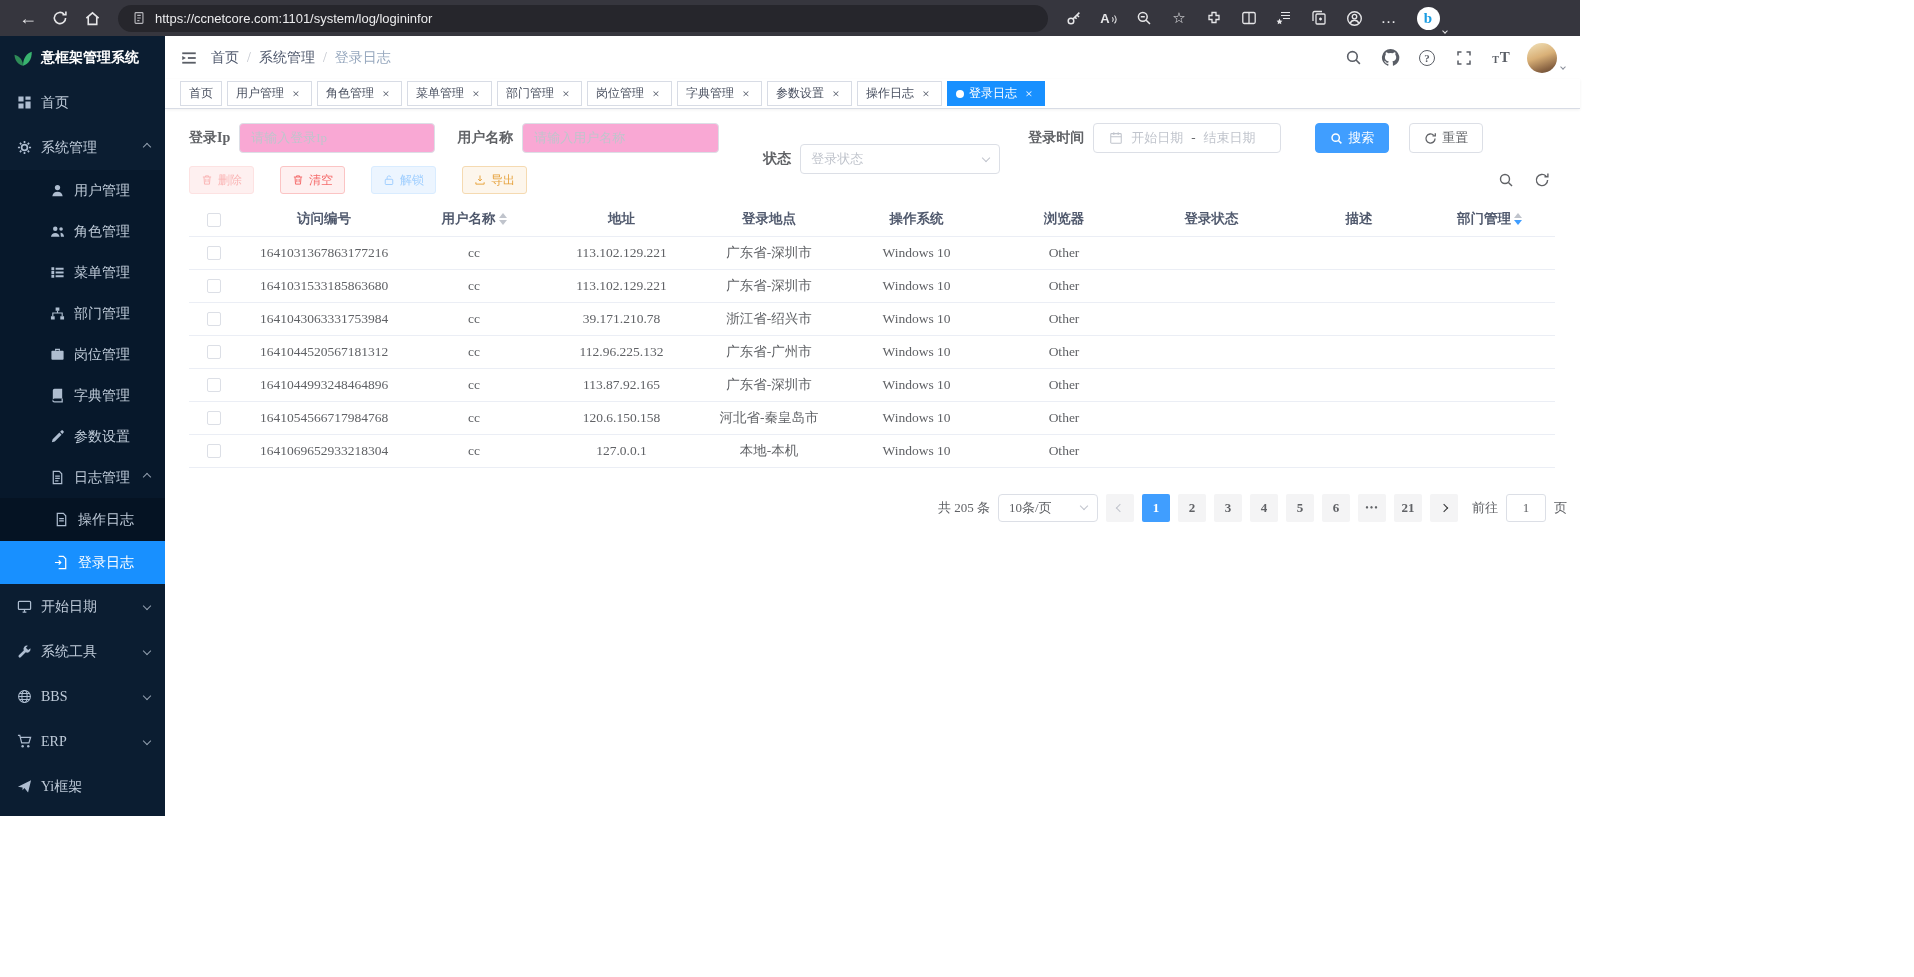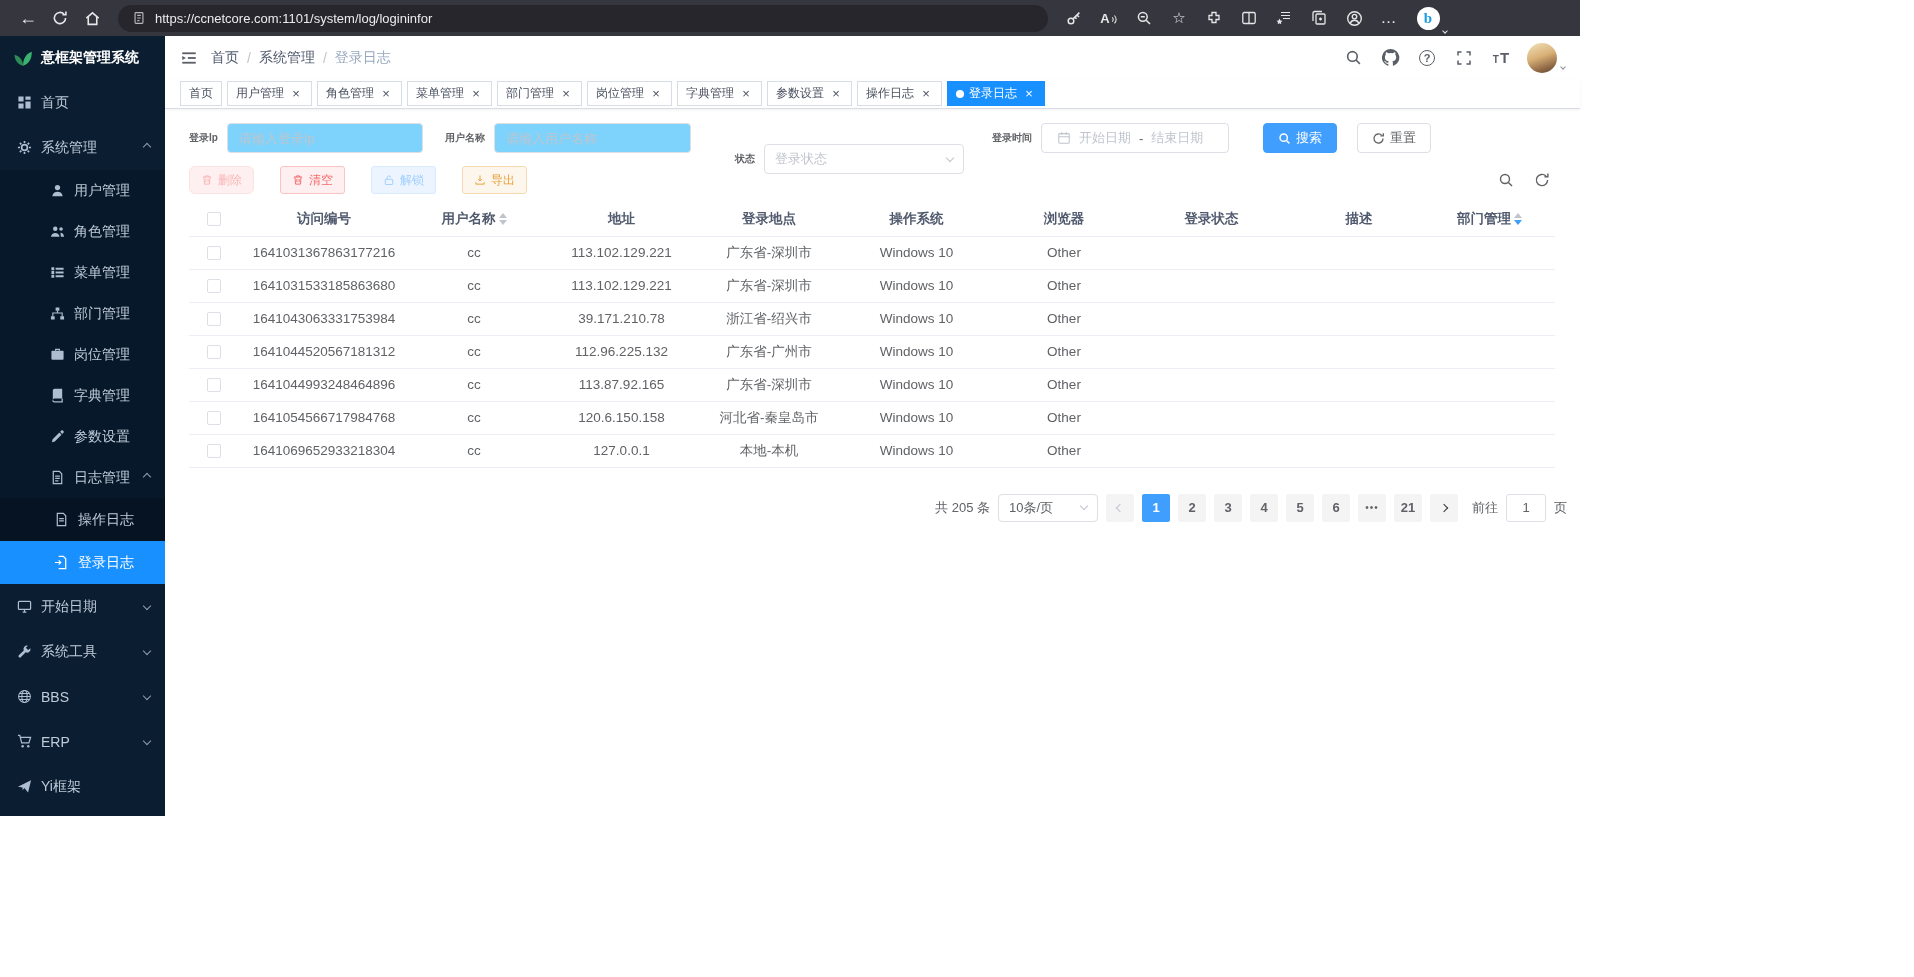--- a/index.html
+++ b/index.html
@@ -29,21 +29,21 @@
   .bing-caret { position:absolute; right:1px; bottom:0; }
 
   .chev { display:inline-block; width:6px; height:6px; border-right:1.5px solid currentColor; border-bottom:1.5px solid currentColor; }
   .chev.up    { transform:rotate(-135deg); }
   .chev.down  { transform:rotate(45deg); }
   .chev.left  { transform:rotate(135deg); }
   .chev.right { transform:rotate(-45deg); }
   .chev.tiny  { width:4px; height:4px; border-width:1.2px; }
 
   
-  .app { display:flex; height:780px; }
+  .app { display:flex; height:780px;font-family:Liberation Serif, serif; }
 
   
   .sidebar { width:165px; background:#0b1d31; color:#bfcbd9; flex:none; display:flex; flex-direction:column; font-size:14px; }
   .logo-row { height:44px; display:flex; align-items:center; gap:8px; padding:0 13px; flex:none; }
   .logo-text { color:#fff; font-weight:bold; font-size:14px; white-space:nowrap; }
   .menu { flex:1; }
   .mi { display:flex; align-items:center; gap:9px; padding:0 17px; height:45px; position:relative; cursor:pointer; white-space:nowrap; }
   .mi .ic { width:15px; height:15px; flex:none; color:#aebdd0; }
   .mchev { position:absolute; right:15px; top:50%; margin-top:-4px; opacity:.75; }
   .sub  { background:#07182b; }
@@ -81,39 +81,39 @@
          background:#fff; color:#495060; font-size:12px; cursor:pointer; }
   .tab-x { font-size:13px; line-height:1; width:14px; height:14px; border-radius:50%; display:flex; align-items:center; justify-content:center; }
   .tab.active { background:#1890ff; border-color:#1890ff; color:#fff; }
   .tab-dot { width:8px; height:8px; border-radius:50%; background:#fff; }
 
   
   .content { padding:13px 24px 0; flex:1; }
 
   .filter-row { display:flex; align-items:center; margin-bottom:12px; height:32px; }
   .grp { display:flex; align-items:center; gap:9px; margin-right:22px; }
-  .f-label { font-size:10px; font-weight:bold; color:#606266; white-space:nowrap; }
-  .inp { height:30px; border:1px solid #dcdfe6; border-radius:4px; padding:0 11px; font-size:13px; color:#606266; background:#7dd3fc; }
+  .f-label { font-size:14px; font-weight:bold; color:#606266; white-space:nowrap; }
+  .inp { height:30px; border:1px solid #dcdfe6; border-radius:4px; padding:0 11px; font-size:13px; color:#606266; background:#f9a8d4; }
   .inp::placeholder { color:#c0c4cc; }
   .w196 { width:196px; } .w197 { width:197px; } .w200 { width:200px; } .w188 { width:188px; }
   .sel { height:30px; border:1px solid #dcdfe6; border-radius:4px; padding:0 10px; display:flex; align-items:center;
          background:#fff; font-size:13px; cursor:pointer; }
   .sel .ph { color:#c0c4cc; flex:1; }
   .sel-caret { color:#c0c4cc; margin-top:-3px; }
   .date-range { height:30px; border:1px solid #dcdfe6; border-radius:4px; padding:0 15px; display:flex; align-items:center;
                 gap:8px; background:#fff; font-size:13px; color:#c0c4cc; cursor:pointer; }
   .cal-ic { color:#c0c4cc; }
   .dr-sep { color:#606266; }
 
   .btn { display:inline-flex; align-items:center; gap:5px; height:30px; padding:0 14px; border:1px solid #dcdfe6;
          border-radius:4px; background:#fff; color:#606266; font-size:13px; white-space:nowrap; }
   .btn.primary { background:#409eff; border-color:#409eff; color:#fff; }
   .btn.mini { height:28px; padding:0 11px; font-size:12px; border-radius:3px; }
   .btn.danger-plain  { background:#fef0f0; border-color:#fbc4c4; color:#f56c6c; }
-  .btn.danger-plain.disabled { border-color:#fde2e2; color:#fab6b6; cursor:not-allowed;border-radius:6px; }
+  .btn.danger-plain.disabled { border-color:#fde2e2; color:#fab6b6; cursor:not-allowed; }
   .btn.primary-plain.disabled { background:#ecf5ff; border-color:#d9ecff; color:#a0cfff; cursor:not-allowed; }
   .btn.warning-plain { background:#fdf6ec; border-color:#f5dab1; color:#e6a23c; }
   .ml20 { margin-left:20px; }
 
   .toolbar-row { display:flex; align-items:center; gap:10px; width:1366px; margin-bottom:8px; }
   .spacer { flex:1; }
   .icon-btn { color:#606266; width:26px; height:26px; display:flex; align-items:center; justify-content:center; }
 
   
   table.grid { width:1366px; border-collapse:collapse; font-size:13.5px; color:#606266; table-layout:fixed; }

